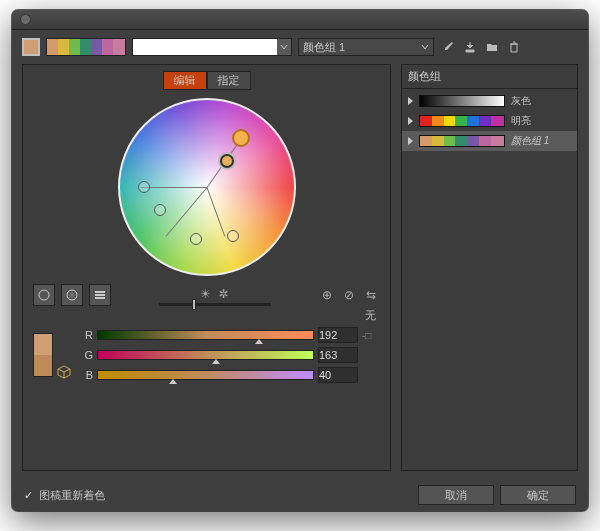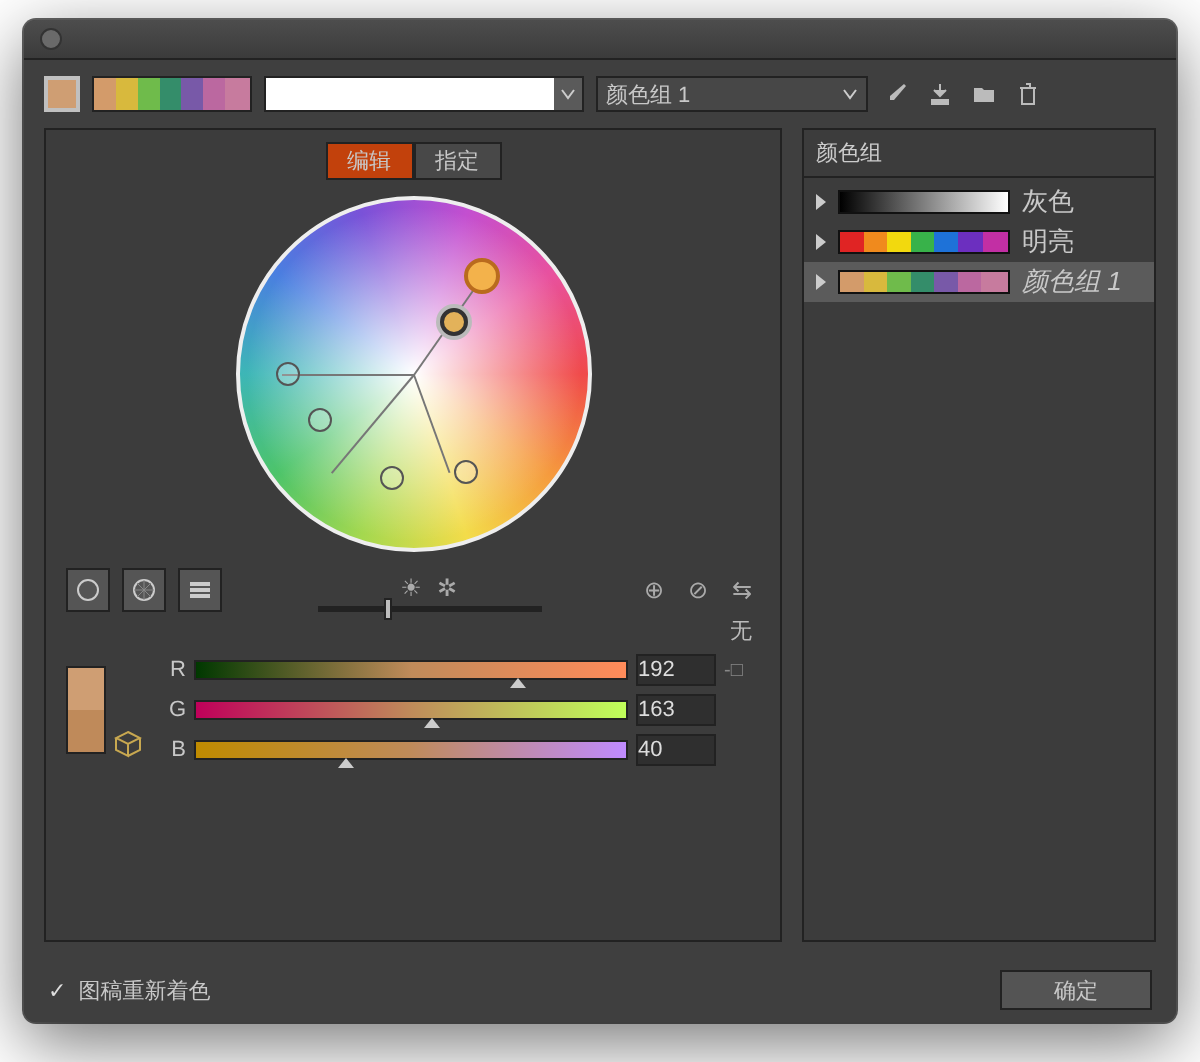--- a/index.html
+++ b/index.html
@@ -215,21 +215,21 @@
   .tri {
     width: 0; height: 0;
     border-top: 4px solid transparent;
     border-bottom: 4px solid transparent;
     border-left: 5px solid #ccc;
   }
   .cg-swatch {
     width: 86px; height: 12px;
     border: 1px solid #111;
   }
-  .cg-name { font-size: 13px; text-align: center; }
+  .cg-name { font-size: 10px; text-align: center; }
   .cg-name.ital { font-style: italic; }
   .footer {
     display: flex; align-items: center;
     padding: 8px 12px 6px 12px;
   }
   .check { margin-right: 6px; color: #ddd; }
   .btn {
     width: 76px; height: 20px;
     background: #545454; border: 1px solid #222;
     display: flex; align-items: center; justify-content: center;
@@ -400,16 +400,17 @@
               <span class="cg-name ital">颜色组 1</span>
             </div>
           </div>
       </div>
     </div>
 
     <div class="footer">
       <span class="check">✓</span>
       <span>图稿重新着色</span>
       <div style="flex:1"></div>
+      <div class="btn">取消</div>
       <div class="btn">确定</div>
     </div>
   </div>
 </div>
 
 </body></html>

